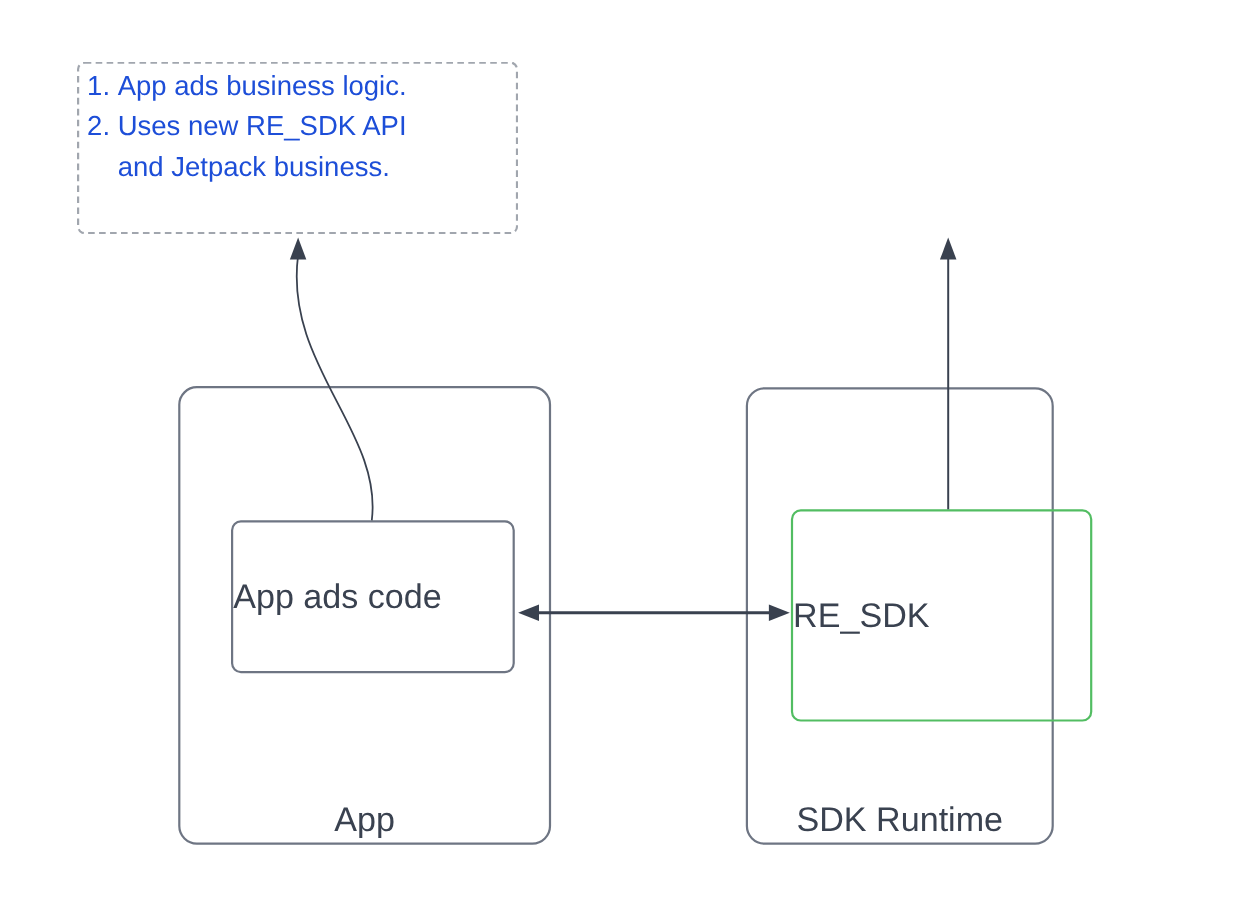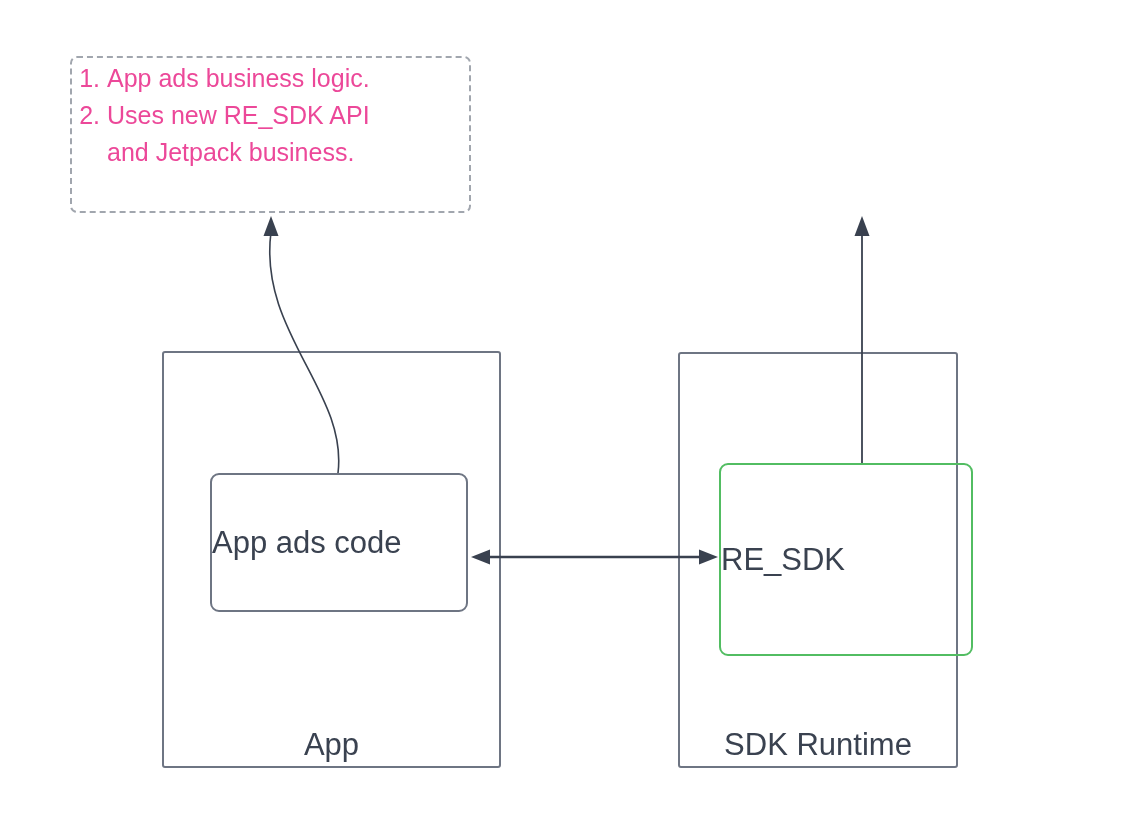--- a/index.html
+++ b/index.html
@@ -17,39 +17,39 @@
     color: #3a4250;
   }
   
   .note {
     position: absolute;
     box-sizing: border-box;
     border: 2px dashed #a1a6ae;
     border-radius: 7px;
     font-size: 25px;
     line-height: 37px;
-    color: #ec4899;
+    color: #1d4ed8;
     padding: 2px 6px 2px 0;
   }
   .note ol {
     margin: 0;
     padding: 0 0 0 35px;
   }
   .note li {
     white-space: pre-line;
   }
   #note-app  { left: 70px;  top: 56px; width: 401px; height: 157px; }
   #note-sdk  { left: 660px; top: 56px; width: 399px; height: 157px; }
 
   
   .container-box {
     position: absolute;
     box-sizing: border-box;
     border: 2px solid #6e7583;
-    border-radius: 3px;
+    border-radius: 17px;
     background: transparent;
   }
   #app-box { left: 162px; top: 351px; width: 339px; height: 417px; }
   #sdk-box { left: 678px; top: 352px; width: 280px; height: 416px; }
   .container-label {
     position: absolute;
     left: 0; right: 0;
     bottom: 3px;
     text-align: center;
     font-size: 31px;
@@ -62,21 +62,21 @@
     box-sizing: border-box;
     border-radius: 9px;
     display: flex;
     align-items: center;
     justify-content: flex-start;
     font-size: 31px;
     color: #3a4250;
     background: transparent;
   }
   #app-ads-box { left: 210px; top: 473px; width: 258px; height: 139px; border: 2px solid #6e7583; }
-  #re-sdk-box  { left: 719px; top: 463px; width: 254px; height: 193px; border: 2px solid #52bd62; }
+  #re-sdk-box  { left: 719px; top: 463px; width: 274px; height: 193px; border: 2px solid #52bd62; }
 
   
   .overlay {
     position: absolute;
     left: 0; top: 0;
     width: 1134px;
     height: 831px;
     pointer-events: none;
   }
 </style>

